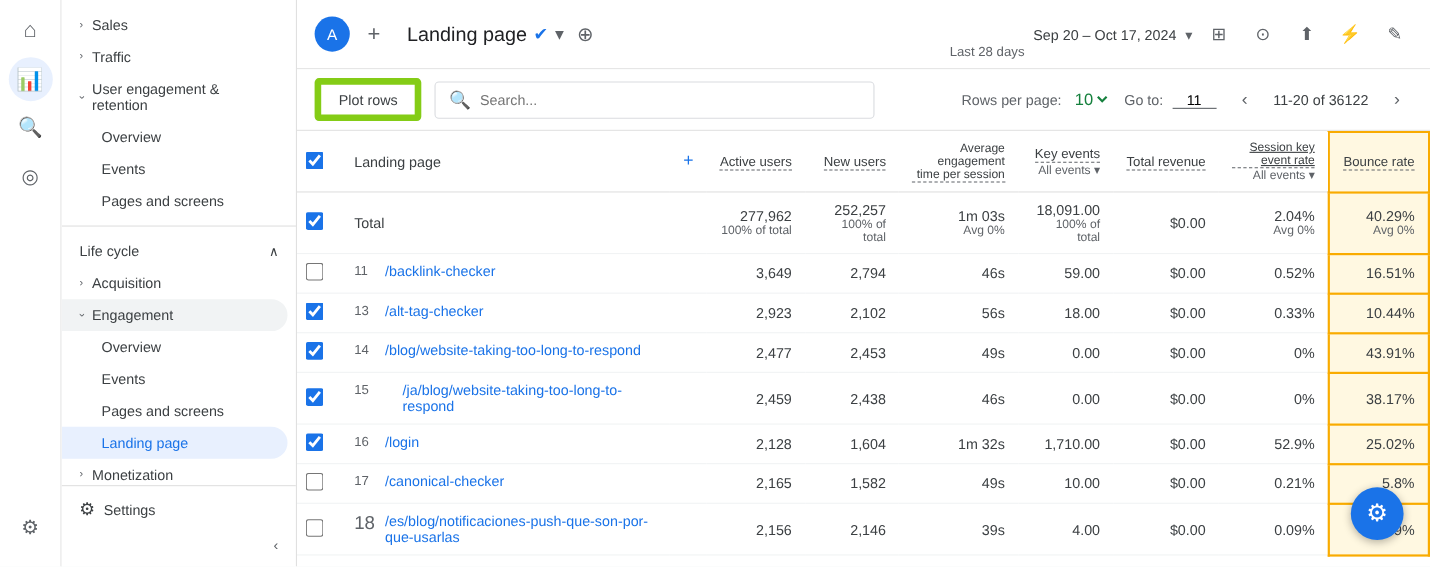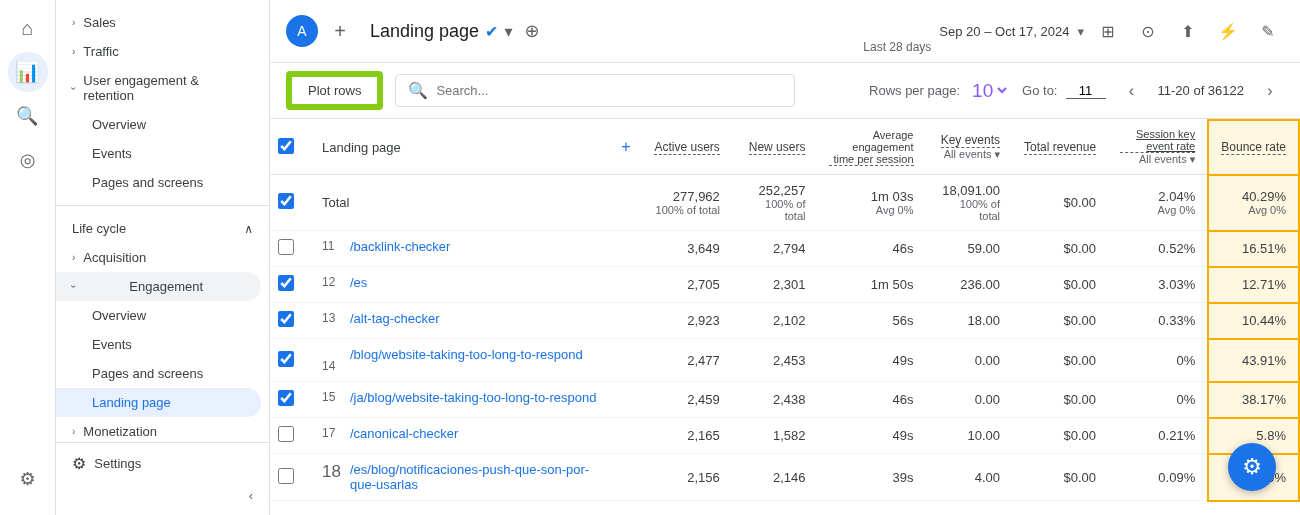--- a/index.html
+++ b/index.html
@@ -30,21 +30,21 @@
     .top-icons { display: flex; align-items: center; gap: 8px; }
     .top-icon-btn { width: 32px; height: 32px; border-radius: 50%; display: flex; align-items: center; justify-content: center; cursor: pointer; color: #5f6368; font-size: 16px; }
 
     
     .table-toolbar { display: flex; align-items: center; padding: 8px 16px; gap: 12px; background: #fff; border-bottom: 1px solid #e0e0e0; }
     .plot-rows-btn { border: 6px solid #84cc16; border-radius: 4px; padding: 6px 16px; font-size: 13px; cursor: pointer; color: #3c4043; background: #fff; }
     .search-box { display: flex; align-items: center; gap: 8px; border: 1px solid #dadce0; border-radius: 4px; padding: 6px 12px; flex: 1; max-width: 400px; }
     .search-icon { color: #5f6368; font-size: 16px; }
     .search-input { border: none; outline: none; font-size: 13px; color: #3c4043; background: transparent; width: 100%; }
     .rows-per-page { display: flex; align-items: center; gap: 8px; margin-left: auto; font-size: 13px; color: #5f6368; }
-    .rows-select { border: none; font-size: 19px; color: #8b5cf6; cursor: pointer; background: transparent; outline: none; }
+    .rows-select { border: none; font-size: 15px; color: #15803d; cursor: pointer; background: transparent; outline: none; }
     .goto-box { display: flex; align-items: center; gap: 8px; font-size: 13px; color: #5f6368; }
     .goto-input { width: 40px; border: none; border-bottom: 1px solid #5f6368; text-align: center; font-size: 13px; outline: none; }
     .pagination-info { font-size: 13px; color: #3c4043; }
     .pagination-btn { width: 28px; height: 28px; display: flex; align-items: center; justify-content: center; cursor: pointer; color: #5f6368; font-size: 16px; border-radius: 50%; }
 
     
     .table-container { flex: 1; overflow: auto; background: #fff; }
     table { width: 100%; border-collapse: collapse; font-size: 13px; }
     thead th { background: #fff; position: sticky; top: 0; z-index: 2; padding: 8px 12px; text-align: left; font-weight: 400; color: #3c4043; border-bottom: 1px solid #e0e0e0; white-space: nowrap; }
     thead th .col-header { display: flex; flex-direction: column; align-items: flex-end; }
@@ -116,21 +116,21 @@
       <div class="lifecycle-header">
         <span>Life cycle</span>
         <span style="font-size:12px;">∧</span>
       </div>
 
       <div class="sidebar-item">
         <span class="arrow">›</span>
         <span class="label">Acquisition</span>
       </div>
 
-      <div class="sidebar-item" style="background:#f1f3f4;gap:46px;">
+      <div class="sidebar-item" style="background:#f1f3f4;">
         <span class="arrow" style="transform:rotate(90deg); display:inline-block;">›</span>
         <span class="label">Engagement</span>
       </div>
       <div class="sidebar-sub-item">Overview</div>
       <div class="sidebar-sub-item">Events</div>
       <div class="sidebar-sub-item">Pages and screens</div>
       <div class="sidebar-sub-item active">Landing page</div>
 
       <div class="sidebar-item">
         <span class="arrow">›</span>
@@ -309,78 +309,78 @@
       <td class="num-cell">2,794</td>
       <td class="num-cell">46s</td>
       <td class="num-cell">59.00</td>
       <td class="num-cell">$0.00</td>
       <td class="num-cell">0.52%</td>
       <td class="num-cell bounce-rate-col">16.51%</td>
     </tr>
             <tr>
       <td class="checkbox-cell"><input type="checkbox" class="checkbox" checked="" style=""></td>
       <td style="display:flex; align-items:flex-start; gap:8px;">
-        <span style="color:#5f6368; font-size:12px; min-width:20px;">12</span>
-        <a class="row-link" href="#">/es</a>
-      </td>
-      <td></td>
-      <td class="num-cell">2,705</td>
-      <td class="num-cell">2,301</td>
-      <td class="num-cell">1m 50s</td>
-      <td class="num-cell">236.00</td>
-      <td class="num-cell">$0.00</td>
-      <td class="num-cell">3.03%</td>
-      <td class="num-cell bounce-rate-col">12.71%</td>
-    </tr>
-            <tr>
-      <td class="checkbox-cell"><input type="checkbox" class="checkbox" checked="" style=""></td>
-      <td style="display:flex; align-items:flex-start; gap:8px;">
         <span style="color:#5f6368; font-size:12px; min-width:20px;">13</span>
         <a class="row-link" href="#">/alt-tag-checker</a>
       </td>
       <td></td>
       <td class="num-cell">2,923</td>
       <td class="num-cell">2,102</td>
       <td class="num-cell">56s</td>
       <td class="num-cell">18.00</td>
       <td class="num-cell">$0.00</td>
       <td class="num-cell">0.33%</td>
       <td class="num-cell bounce-rate-col">10.44%</td>
     </tr>
             <tr>
       <td class="checkbox-cell"><input type="checkbox" class="checkbox" checked="" style=""></td>
       <td style="display:flex; align-items:flex-start; gap:8px;">
-        <span style="color:#5f6368; font-size:12px; min-width:20px;margin-top:12px;">14</span>
+        <span style="color:#5f6368; font-size:12px; min-width:20px;">14</span>
         <a class="row-link" href="#">/blog/website-taking-too-long-to-respond</a>
       </td>
       <td></td>
       <td class="num-cell">2,477</td>
       <td class="num-cell">2,453</td>
       <td class="num-cell">49s</td>
       <td class="num-cell">0.00</td>
       <td class="num-cell">$0.00</td>
       <td class="num-cell">0%</td>
       <td class="num-cell bounce-rate-col">43.91%</td>
     </tr>
             <tr>
       <td class="checkbox-cell"><input type="checkbox" class="checkbox" checked="" style=""></td>
-      <td style="display:flex; align-items:flex-start; gap:8px;">
+      <td style="display:flex; align-items:flex-start; gap:24px;">
         <span style="color:#5f6368; font-size:12px; min-width:20px;">15</span>
         <a class="row-link" href="#">/ja/blog/website-taking-too-long-to-respond</a>
       </td>
       <td></td>
       <td class="num-cell">2,459</td>
       <td class="num-cell">2,438</td>
       <td class="num-cell">46s</td>
       <td class="num-cell">0.00</td>
       <td class="num-cell">$0.00</td>
       <td class="num-cell">0%</td>
       <td class="num-cell bounce-rate-col">38.17%</td>
     </tr>
             <tr>
+      <td class="checkbox-cell"><input type="checkbox" class="checkbox" checked="" style=""></td>
+      <td style="display:flex; align-items:flex-start; gap:8px;">
+        <span style="color:#5f6368; font-size:12px; min-width:20px;">16</span>
+        <a class="row-link" href="#">/login</a>
+      </td>
+      <td></td>
+      <td class="num-cell">2,128</td>
+      <td class="num-cell">1,604</td>
+      <td class="num-cell">1m 32s</td>
+      <td class="num-cell">1,710.00</td>
+      <td class="num-cell">$0.00</td>
+      <td class="num-cell">52.9%</td>
+      <td class="num-cell bounce-rate-col">25.02%</td>
+    </tr>
+            <tr>
       <td class="checkbox-cell"><input type="checkbox" class="checkbox" style=""></td>
       <td style="display:flex; align-items:flex-start; gap:8px;">
         <span style="color:#5f6368; font-size:12px; min-width:20px;">17</span>
         <a class="row-link" href="#">/canonical-checker</a>
       </td>
       <td></td>
       <td class="num-cell">2,165</td>
       <td class="num-cell">1,582</td>
       <td class="num-cell">49s</td>
       <td class="num-cell">10.00</td>

